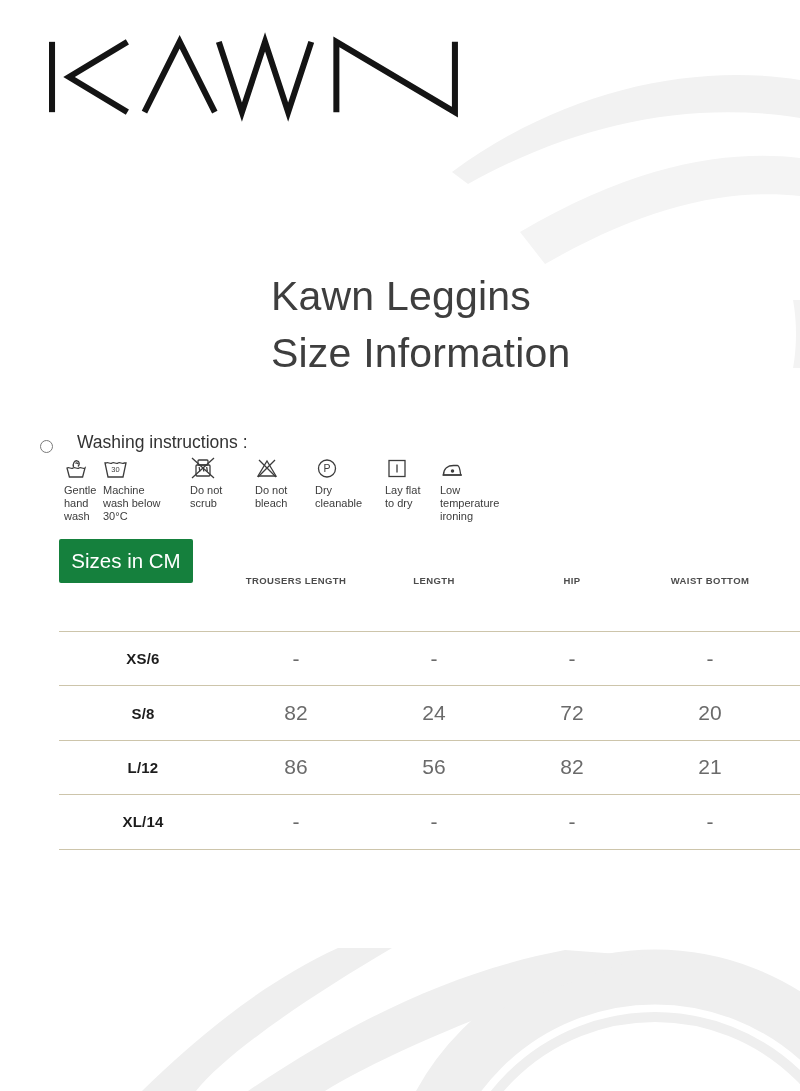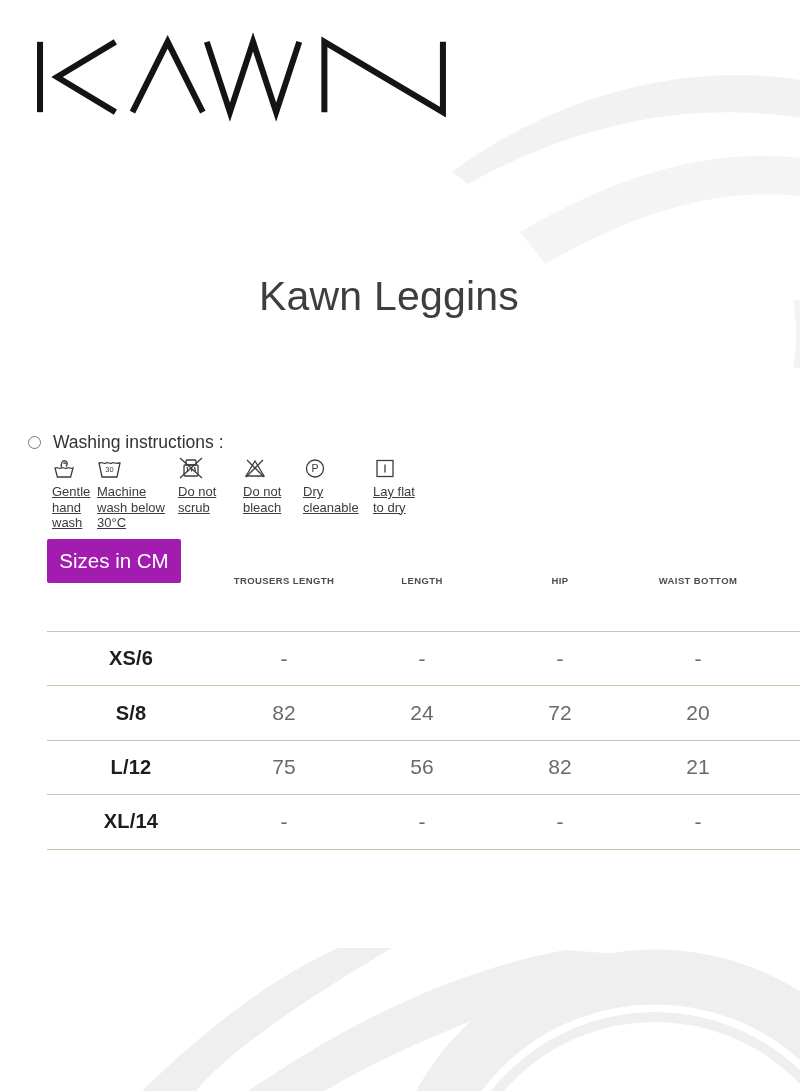--- a/index.html
+++ b/index.html
@@ -6,65 +6,65 @@
   html,body { width:800px; }
   body {
     position:relative;
     width:800px; height:1091px;
     background:#ffffff;
     font-family:"Liberation Sans", sans-serif;
     overflow:hidden;
     color:#333;
   }
   .watermark-layer { position:absolute; inset:0; z-index:0; pointer-events:none; }
-  .content { position:absolute; inset:0; z-index:1; }
+  .content { position:absolute; inset:0; z-index:1;margin-left:12px; }
 
   
   .logo { position:absolute; top:38px; left:34px; width:424px; height:78px; }
   .logo svg { overflow:visible; }
   .visually-hidden { position:absolute; width:1px; height:1px; overflow:hidden; clip:rect(0 0 0 0); }
 
   
   .page-title { position:absolute; top:268px; left:259px; font-size:41px; line-height:57px;
     color:#3e3e3e; font-weight:400; letter-spacing:0.2px; }
 
   
-  .washing-heading { position:absolute; top:432px; left:28px; display:flex; align-items:center; gap:12px; }
+  .washing-heading { position:absolute; top:432px; left:28px; display:flex; align-items:flex-end; gap:24px; }
   .washing-bullet { width:13px; height:13px; border:1.5px solid #7a7a7a; border-radius:50%; }
   .washing-heading-text { font-size:17.5px; color:#333; }
 
   .washing-items { position:absolute; top:454px; left:0; width:540px; height:62px; }
   .wi { position:absolute; top:0; display:flex; flex-direction:column; gap:4px; }
   .wi .ic { height:26px; display:flex; align-items:flex-end; }
-  .wi .lbl { font-size:13px; line-height:1.2; color:#3c3c3c; white-space:pre-line;text-decoration:underline; }
+  .wi .lbl { font-size:11px; line-height:1.2; color:#3c3c3c; white-space:pre-line; }
   .wi-1 { left:52px;  width:48px; }
-  .wi-2 { left:97px; width:74px; }
+  .wi-2 { left:91px; width:74px; }
   .wi-3 { left:178px; width:60px; }
   .wi-4 { left:243px; width:56px; }
   .wi-5 { left:303px; width:66px; }
   .wi-6 { left:373px; width:52px; }
   .wi-7 { left:428px; width:64px; }
   .wash-ic { stroke:#3c3c3c; stroke-width:1.3; fill:none; }
   .wash-ic text { stroke:none; fill:#3c3c3c; font-family:"Liberation Sans",sans-serif; }
 
   
   .sizes-area { position:absolute; top:539px; left:47px; width:753px; }
   .unit-badge { position:absolute; top:0; left:0; width:134px; height:44px;
-    background:#a21caf; color:#ffffff; display:flex; align-items:center; justify-content:center;
+    background:#15803d; color:#ffffff; display:flex; align-items:center; justify-content:center;
     font-size:20.5px; border-radius:2px; }
   .col-headers { position:absolute; top:36px; left:0; width:679px; display:grid;
     grid-template-columns:168px 138px 138px 138px 138px; }
   .col-headers .col-h { grid-row:1; text-align:center; font-size:9.5px; font-weight:700;
     color:#4c4c4c; letter-spacing:0.4px; }
   .col-h-1 { grid-column:2; } .col-h-2 { grid-column:3; } .col-h-3 { grid-column:4; } .col-h-4 { grid-column:5; }
 
   .size-table { position:absolute; top:92px; left:0; width:753px; border-bottom:1.5px solid #cdc5ab; }
   .t-row { height:54.4px; display:grid; grid-template-columns:168px 138px 138px 138px 138px;
     align-items:center; border-top:1.5px solid #cdc5ab; }
-  .t-size { text-align:center; font-size:20px; font-weight:700; color:#1d1d1d; letter-spacing:0.2px; }
+  .t-size { text-align:center; font-size:15px; font-weight:700; color:#1d1d1d; letter-spacing:0.2px; }
   .t-val { text-align:center; font-size:21px; font-weight:300; color:#6a6a6a; }
 </style>
 </head>
 <body>
 
 <div class="watermark-layer">
   <svg width="800" height="1091" viewBox="0 0 800 1091">
     <path d="M452,172 C560,92 690,62 800,80 L800,118 C690,100 575,124 468,184 Z" fill="#f2f2f2"></path>
     <path d="M520,232 C640,162 730,150 800,158 L800,196 C725,188 645,207 545,264 Z" fill="#f4f4f4"></path>
     <path d="M793,300 C797,322 797,346 793,368 L800,368 L800,300 Z" fill="#f3f3f3"></path>
@@ -85,20 +85,21 @@
         <path d="M81,3 L23,38 L81,73"></path>
         <path d="M98,73 L133,3 L168,73"></path>
         <path d="M172,3 L195,73 L218,3 L241,73 L264,3"></path>
         <path d="M289,73 L289,3 L407,73 L407,3"></path>
       </g>
     </svg>
   </div>
 
   <div class="page-title">
     <div>Kawn Leggins</div>
+    <div>Size Information</div>
   </div>
 
   <div class="washing-heading">
     <span class="washing-bullet"></span>
     <span class="washing-heading-text">Washing instructions :</span>
   </div>
 
   <div class="washing-items">
 
     <div class="wi wi-1">
@@ -165,20 +166,32 @@
       <span class="ic">
         <svg width="24" height="24" viewBox="0 0 24 24" class="wash-ic">
           <rect x="4" y="4.5" width="16" height="16"></rect>
           <path d="M12,8.5 L12,16.5"></path>
         </svg>
       </span>
       <span class="lbl">Lay flat
 to dry</span>
     </div>
 
+    <div class="wi wi-7">
+      <span class="ic">
+        <svg width="24" height="24" viewBox="0 0 24 24" class="wash-ic">
+          <path d="M3.5,19 C3.5,12.5 8,9.5 13.5,9.5 L17.5,9.5 C19,9.5 20,13 20.7,19 Z"></path>
+          <path d="M2.5,19 L22,19"></path>
+          <circle cx="12.5" cy="15" r="1.1" fill="#3c3c3c"></circle>
+        </svg>
+      </span>
+      <span class="lbl">Low
+temperature
+ironing</span>
+    </div>
 
   </div>
 
   <div class="sizes-area">
 
     <div class="unit-badge">Sizes in CM</div>
 
     <div class="col-headers">
       <div class="col-h col-h-1">TROUSERS LENGTH</div>
       <div class="col-h col-h-2">LENGTH</div>
@@ -200,21 +213,21 @@
         <div class="t-size">S/8</div>
         <div class="t-val">82</div>
         <div class="t-val">24</div>
         <div class="t-val">72</div>
         <div class="t-val">20</div>
       </div>
 
 
       <div class="t-row">
         <div class="t-size">L/12</div>
-        <div class="t-val">75</div>
+        <div class="t-val">86</div>
         <div class="t-val">56</div>
         <div class="t-val">82</div>
         <div class="t-val">21</div>
       </div>
 
       <div class="t-row">
         <div class="t-size">XL/14</div>
         <div class="t-val">-</div>
         <div class="t-val">-</div>
         <div class="t-val">-</div>

